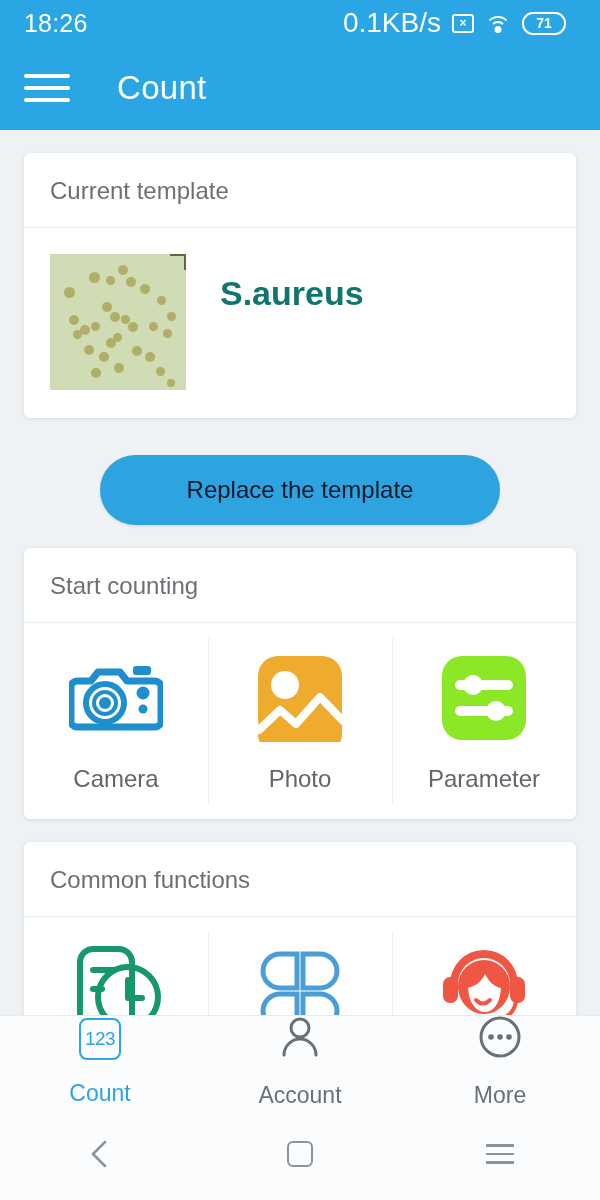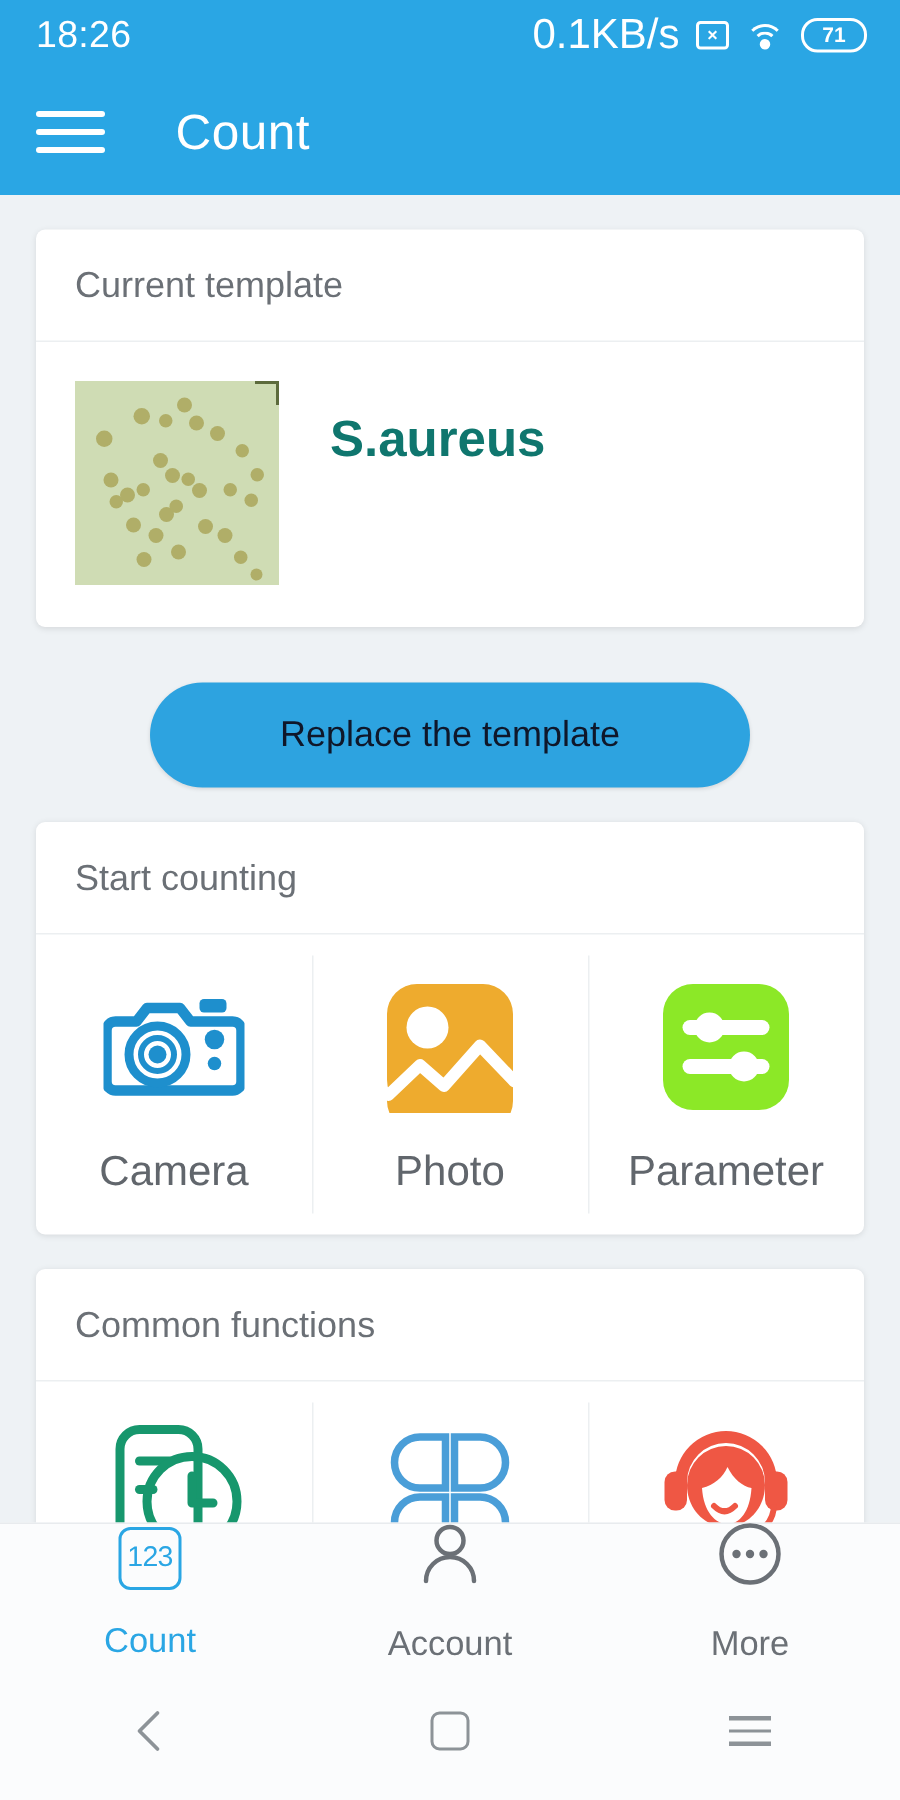--- a/index.html
+++ b/index.html
@@ -8,21 +8,21 @@
     font-family:"Liberation Sans", sans-serif;
     background:#eef2f5;
     overflow:hidden;
   }
   .phone { position:relative; width:600px; height:1200px; background:#eef2f5; }
 
   
   .statusbar{
     height:46px; background:#2aa6e4; color:#fff;
     display:flex; align-items:center; justify-content:space-between;
-    padding:0 22px 0 24px;
+    padding:0 34px 0 24px;
   }
   .status-time{ font-size:25px; letter-spacing:.2px; }
   .status-right{ display:flex; align-items:center; gap:11px; }
   .status-net{ font-size:28px; }
   .ico-xbox{
     width:22px; height:19px; border:2px solid #fff; border-radius:3px;
     display:flex; align-items:center; justify-content:center;
     font-size:12px; line-height:1; font-weight:bold;
   }
   .ico-wifi{ position:relative; width:26px; height:19px; }
@@ -89,21 +89,21 @@
   .grid3{ display:flex; }
   .grid-cell{
     flex:1; display:flex; flex-direction:column; align-items:center;
     padding:28px 0 26px 0; cursor:pointer; position:relative;
   }
   .grid-cell + .grid-cell::before{
     content:""; position:absolute; left:0; top:14px; bottom:14px;
     width:1px; background:#eceff1;
   }
   .grid-icon{ height:94px; display:flex; align-items:center; justify-content:center; }
-  .grid-label{ margin-top:20px; font-size:28px; color:#61666c; }
+  .grid-label{ margin-top:20px; font-size:24px; color:#61666c; }
 
   .fn-cell{ padding:26px 0 40px 0; }
 
   
   .tabbar{
     position:absolute; left:0; right:0; bottom:92px; height:93px;
     background:#fbfcfd; border-top:1px solid #e8ebee;
     display:flex; align-items:center;
   }
   .tab{ flex:1; display:flex; flex-direction:column; align-items:center; gap:20px; cursor:pointer; }

